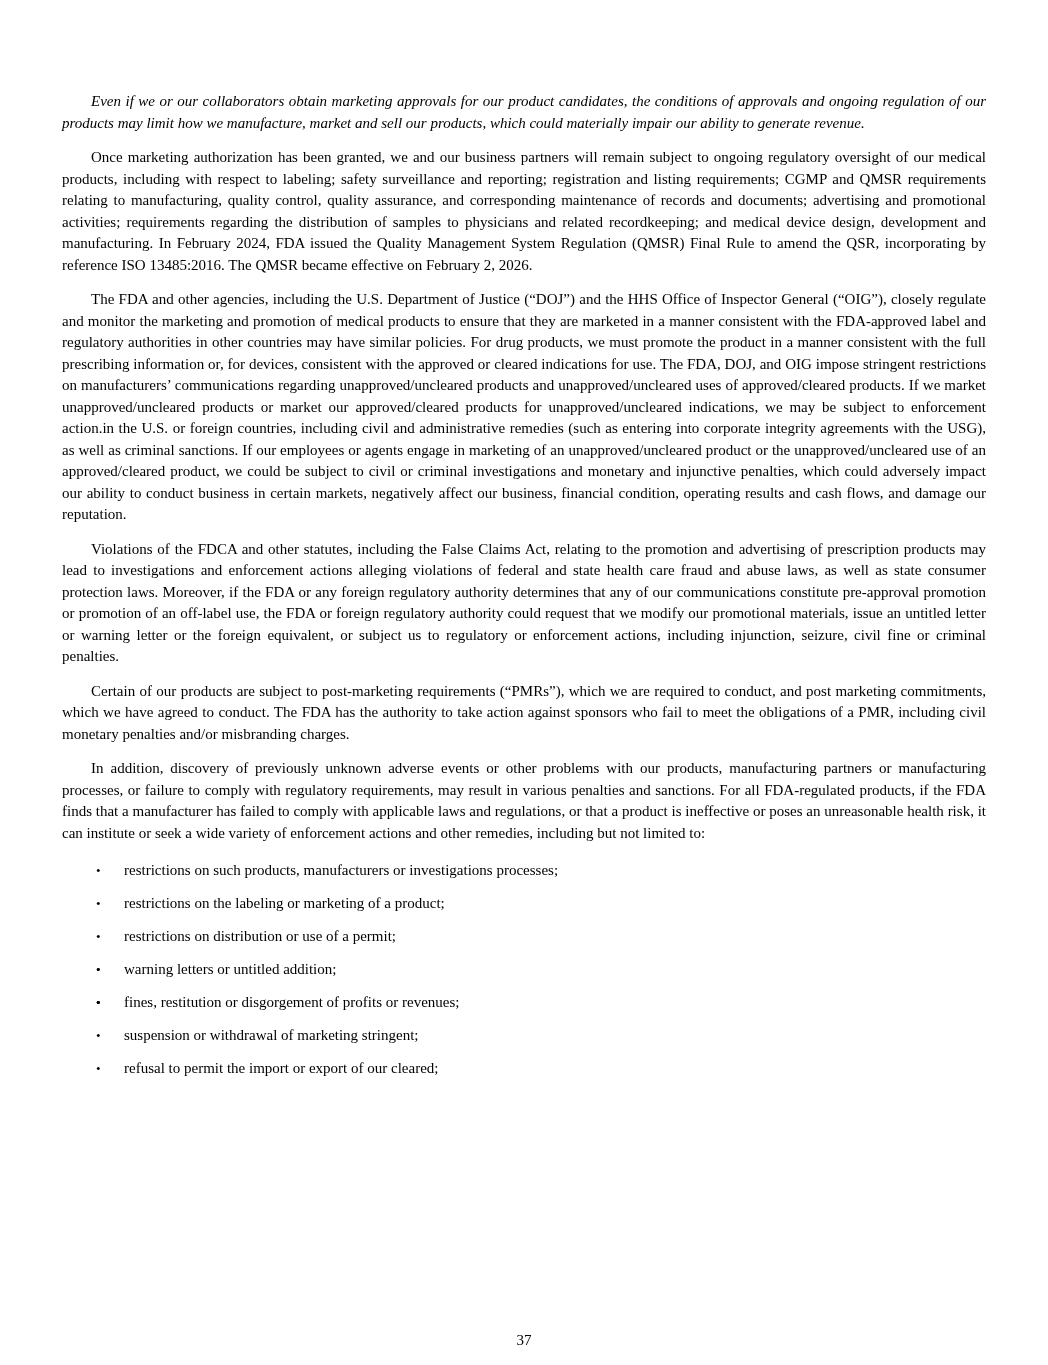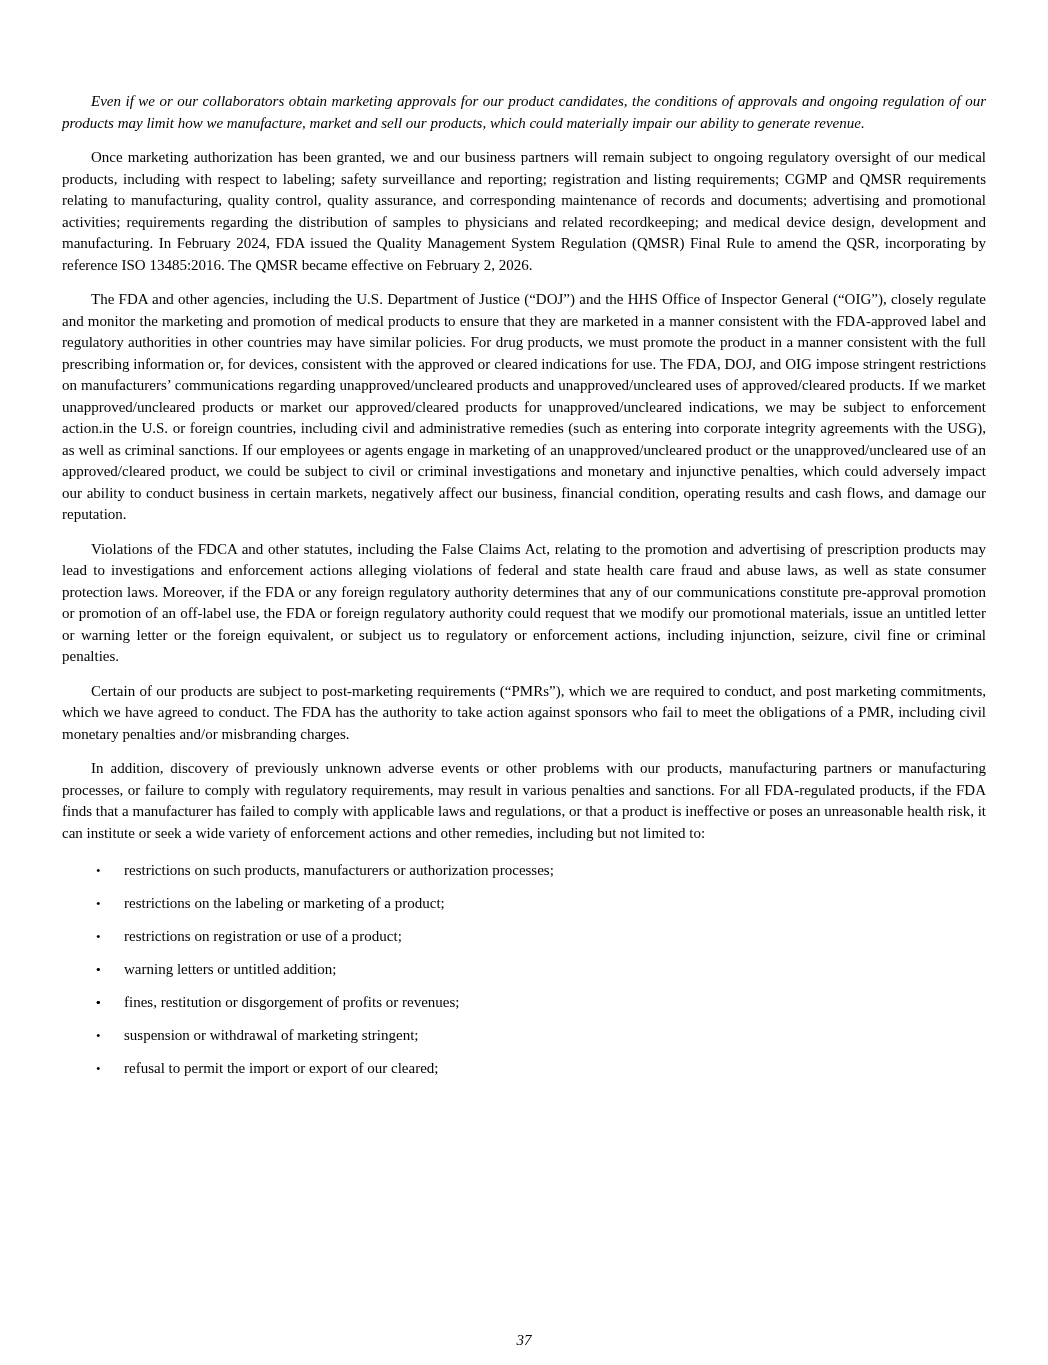--- a/index.html
+++ b/index.html
@@ -46,48 +46,47 @@
     left: 34px;
     top: 0;
     font-size: 13px;
   }
   .page-number {
     position: absolute;
     left: 0;
     right: 0;
     bottom: 26px;
     text-align: center;
-    font-style: italic;
   }
 </style>
 </head>
 <body>
 
 <div class="page">
 
   <p class="para lead-italic">Even if we or our collaborators obtain marketing approvals for our product candidates, the conditions of approvals and ongoing regulation of our products may limit how we manufacture, market and sell our products, which could materially impair our ability to generate revenue.</p>
 
   <p class="para">Once marketing authorization has been granted, we and our business partners will remain subject to ongoing regulatory oversight of our medical products, including with respect to labeling; safety surveillance and reporting; registration and listing requirements; CGMP and QMSR requirements relating to manufacturing, quality control, quality assurance, and corresponding maintenance of records and documents; advertising and promotional activities; requirements regarding the distribution of samples to physicians and related recordkeeping; and medical device design, development and manufacturing. In February 2024, FDA issued the Quality Management System Regulation (QMSR) Final Rule to amend the QSR, incorporating by reference ISO 13485:2016. The QMSR became effective on February 2, 2026.</p>
   <p class="para">The FDA and other agencies, including the U.S. Department of Justice (“DOJ”) and the HHS Office of Inspector General (“OIG”), closely regulate and monitor the marketing and promotion of medical products to ensure that they are marketed in a manner consistent with the FDA-approved label and regulatory authorities in other countries may have similar policies. For drug products, we must promote the product in a manner consistent with the full prescribing information or, for devices, consistent with the approved or cleared indications for use. The FDA, DOJ, and OIG impose stringent restrictions on manufacturers’ communications regarding unapproved/uncleared products and unapproved/uncleared uses of approved/cleared products. If we market unapproved/uncleared products or market our approved/cleared products for unapproved/uncleared indications, we may be subject to enforcement action.in the U.S. or foreign countries, including civil and administrative remedies (such as entering into corporate integrity agreements with the USG), as well as criminal sanctions. If our employees or agents engage in marketing of an unapproved/uncleared product or the unapproved/uncleared use of an approved/cleared product, we could be subject to civil or criminal investigations and monetary and injunctive penalties, which could adversely impact our ability to conduct business in certain markets, negatively affect our business, financial condition, operating results and cash flows, and damage our reputation.</p>
   <p class="para">Violations of the FDCA and other statutes, including the False Claims Act, relating to the promotion and advertising of prescription products may lead to investigations and enforcement actions alleging violations of federal and state health care fraud and abuse laws, as well as state consumer protection laws. Moreover, if the FDA or any foreign regulatory authority determines that any of our communications constitute pre-approval promotion or promotion of an off-label use, the FDA or foreign regulatory authority could request that we modify our promotional materials, issue an untitled letter or warning letter or the foreign equivalent, or subject us to regulatory or enforcement actions, including injunction, seizure, civil fine or criminal penalties.</p>
   <p class="para">Certain of our products are subject to post-marketing requirements (“PMRs”), which we are required to conduct, and post marketing commitments, which we have agreed to conduct. The FDA has the authority to take action against sponsors who fail to meet the obligations of a PMR, including civil monetary penalties and/or misbranding charges.</p>
   <p class="para">In addition, discovery of previously unknown adverse events or other problems with our products, manufacturing partners or manufacturing processes, or failure to comply with regulatory requirements, may result in various penalties and sanctions. For all FDA-regulated products, if the FDA finds that a manufacturer has failed to comply with applicable laws and regulations, or that a product is ineffective or poses an unreasonable health risk, it can institute or seek a wide variety of enforcement actions and other remedies, including but not limited to:</p>
 
   <ul class="bullets">
     <li>
       <span class="marker">•</span>
-      <span>restrictions on such products, manufacturers or authorization processes;</span>
+      <span>restrictions on such products, manufacturers or investigations processes;</span>
     </li>
     <li>
       <span class="marker">•</span>
       <span>restrictions on the labeling or marketing of a product;</span>
     </li>
     <li>
       <span class="marker">•</span>
-      <span>restrictions on registration or use of a product;</span>
+      <span>restrictions on distribution or use of a permit;</span>
     </li>
     <li>
       <span class="marker">•</span>
     </li>
     <li>
       <span class="marker">•</span>
       <span>warning letters or untitled addition;</span>
     </li>
     <li>
       <span class="marker">•</span>

